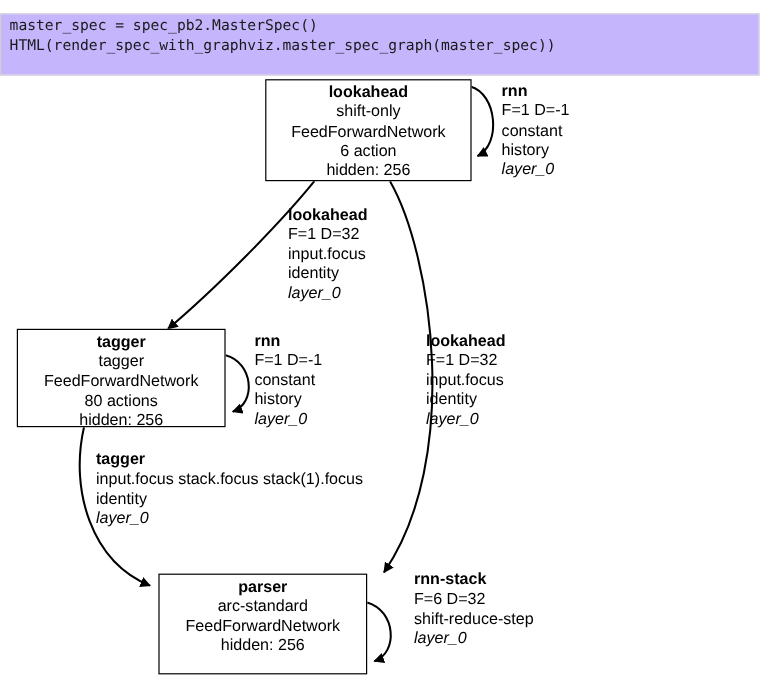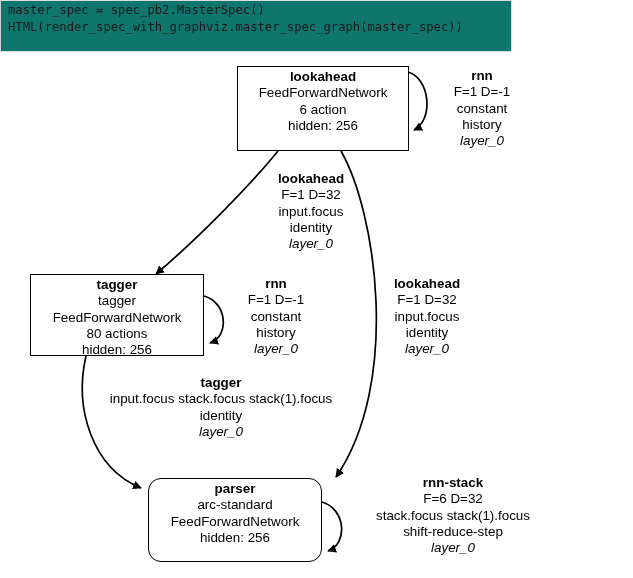--- a/index.html
+++ b/index.html
@@ -12,46 +12,45 @@
     height: 578px;
     position: relative;
     overflow: hidden;
     font-family: "Liberation Sans", sans-serif;
   }
 
   
   #code-cell {
     position: absolute;
     left: 0px;
-    top: 0px;
-    width: 512px;
+    top: 11px;
+    width: 633px;
     height: 52px;
     box-sizing: border-box;
-    background: #0f766e;
+    background: #c4b5fd;
     border: 1px solid #dcdcdc;
     border-left: 1px solid #cfcfcf;
   }
   #code-cell .code-line {
     font-family: "DejaVu Sans Mono", "Liberation Mono", monospace;
     font-size: 12.2px;
     line-height: 16.6px;
     color: #1a1a1a;
     white-space: pre;
     padding-left: 7px;
   }
   #code-cell .code-line:first-child { padding-top: 1px; }
 
   
   #graph {
     position: absolute;
     left: 0;
     top: 52px;
     width: 528px;
     height: 526px;
-    margin-left: 16px;
   }
   #graph-svg {
     position: absolute;
     left: 0;
     top: 0;
   }
 
   
   .node {
     position: absolute;
@@ -67,21 +66,20 @@
   }
   .node .n-title {
     font-weight: bold;
     display: block;
   }
   .node .n-line { display: block; }
 
   
   .edge-label {
     position: absolute;
-    text-align: center;
     color: #000000;
     font-size: 13.4px;
     line-height: 16.3px;
     white-space: nowrap;
     z-index: 2;
   }
   .edge-label .e-title {
     font-weight: bold;
     display: block;
   }
@@ -119,34 +117,35 @@
 
     <path d="M 188,244 C 211,250 214,284 194,291" fill="none" stroke="#000000" stroke-width="1.7" marker-end="url(#arrow)"></path>
 
     <path d="M 70,304 C 58,356 76,416 125,436" fill="none" stroke="#000000" stroke-width="1.7" marker-end="url(#arrow)"></path>
 
     <path d="M 306,450 C 330,457 332,492 312,499" fill="none" stroke="#000000" stroke-width="1.7" marker-end="url(#arrow)"></path>
   </svg>
 
   <div class="node" style="left:221px; top:14px; width:172px; height:85px;">
     <span class="n-title">lookahead</span>
+    <span class="n-line">shift-only</span>
     <span class="n-line">FeedForwardNetwork</span>
     <span class="n-line">6 action</span>
     <span class="n-line">hidden: 256</span>
   </div>
 
   <div class="node" style="left:14px; top:222px; width:174px; height:82px;">
     <span class="n-title">tagger</span>
     <span class="n-line">tagger</span>
     <span class="n-line">FeedForwardNetwork</span>
     <span class="n-line">80 actions</span>
     <span class="n-line">hidden: 256</span>
   </div>
 
-  <div class="node" style="left:132px; top:426px; width:174px; height:84px;border-radius:13px;">
+  <div class="node" style="left:132px; top:426px; width:174px; height:84px;">
     <span class="n-title">parser</span>
     <span class="n-line">arc-standard</span>
     <span class="n-line">FeedForwardNetwork</span>
     <span class="n-line">hidden: 256</span>
   </div>
 
   <div class="edge-label" style="left:418px; top:16px; width:96px;">
     <span class="e-title">rnn</span>
     <span class="e-line">F=1 D=-1</span>
     <span class="e-line">constant</span>
@@ -181,18 +180,17 @@
   <div class="edge-label" style="left:80px; top:323px; width:250px;">
     <span class="e-title">tagger</span>
     <span class="e-line">input.focus stack.focus stack(1).focus</span>
     <span class="e-underline">identity</span>
     <span class="e-italic">layer_0</span>
   </div>
 
   <div class="edge-label" style="left:345px; top:423px; width:184px;">
     <span class="e-title">rnn-stack</span>
     <span class="e-line">F=6 D=32</span>
-    <span class="e-line">stack.focus stack(1).focus</span>
     <span class="e-underline">shift-reduce-step</span>
     <span class="e-italic">layer_0</span>
   </div>
 
 </div>
 
 </body></html>

